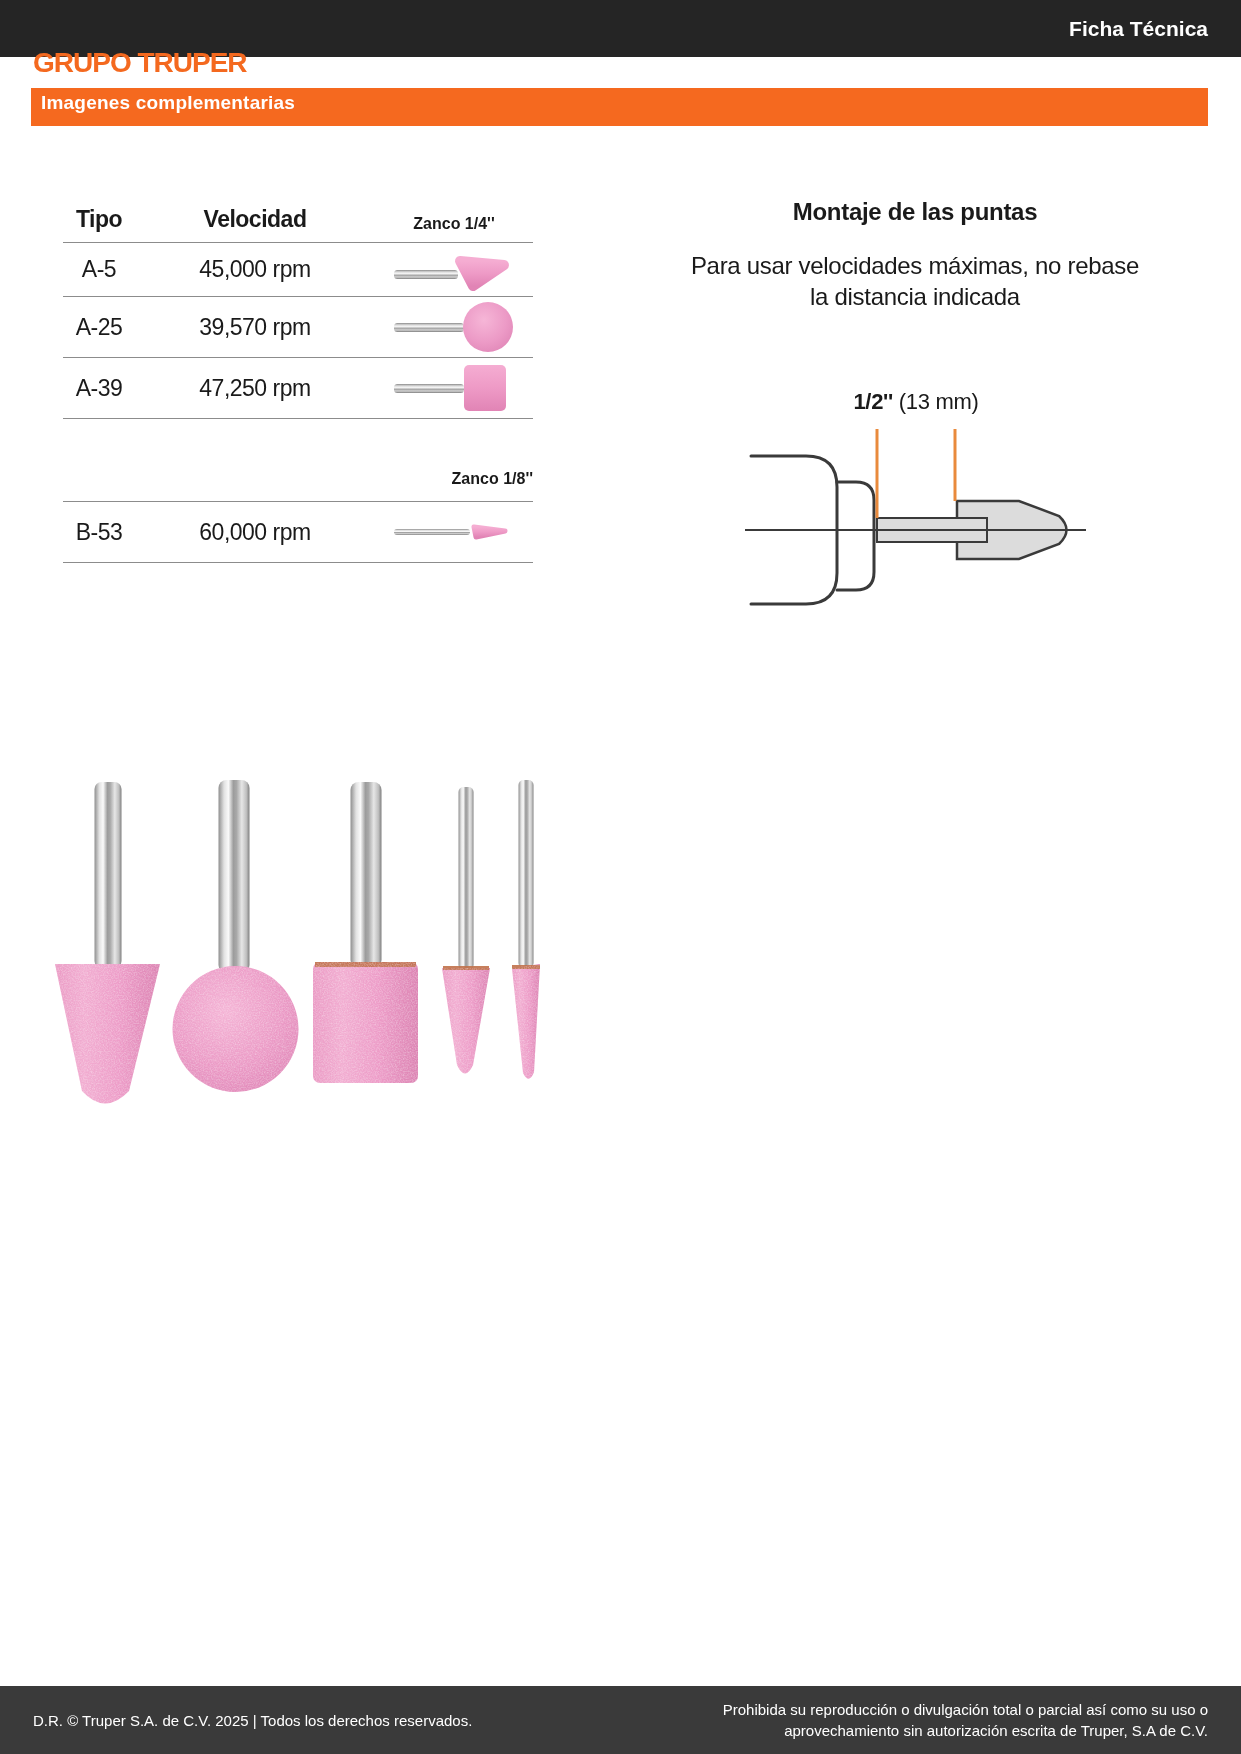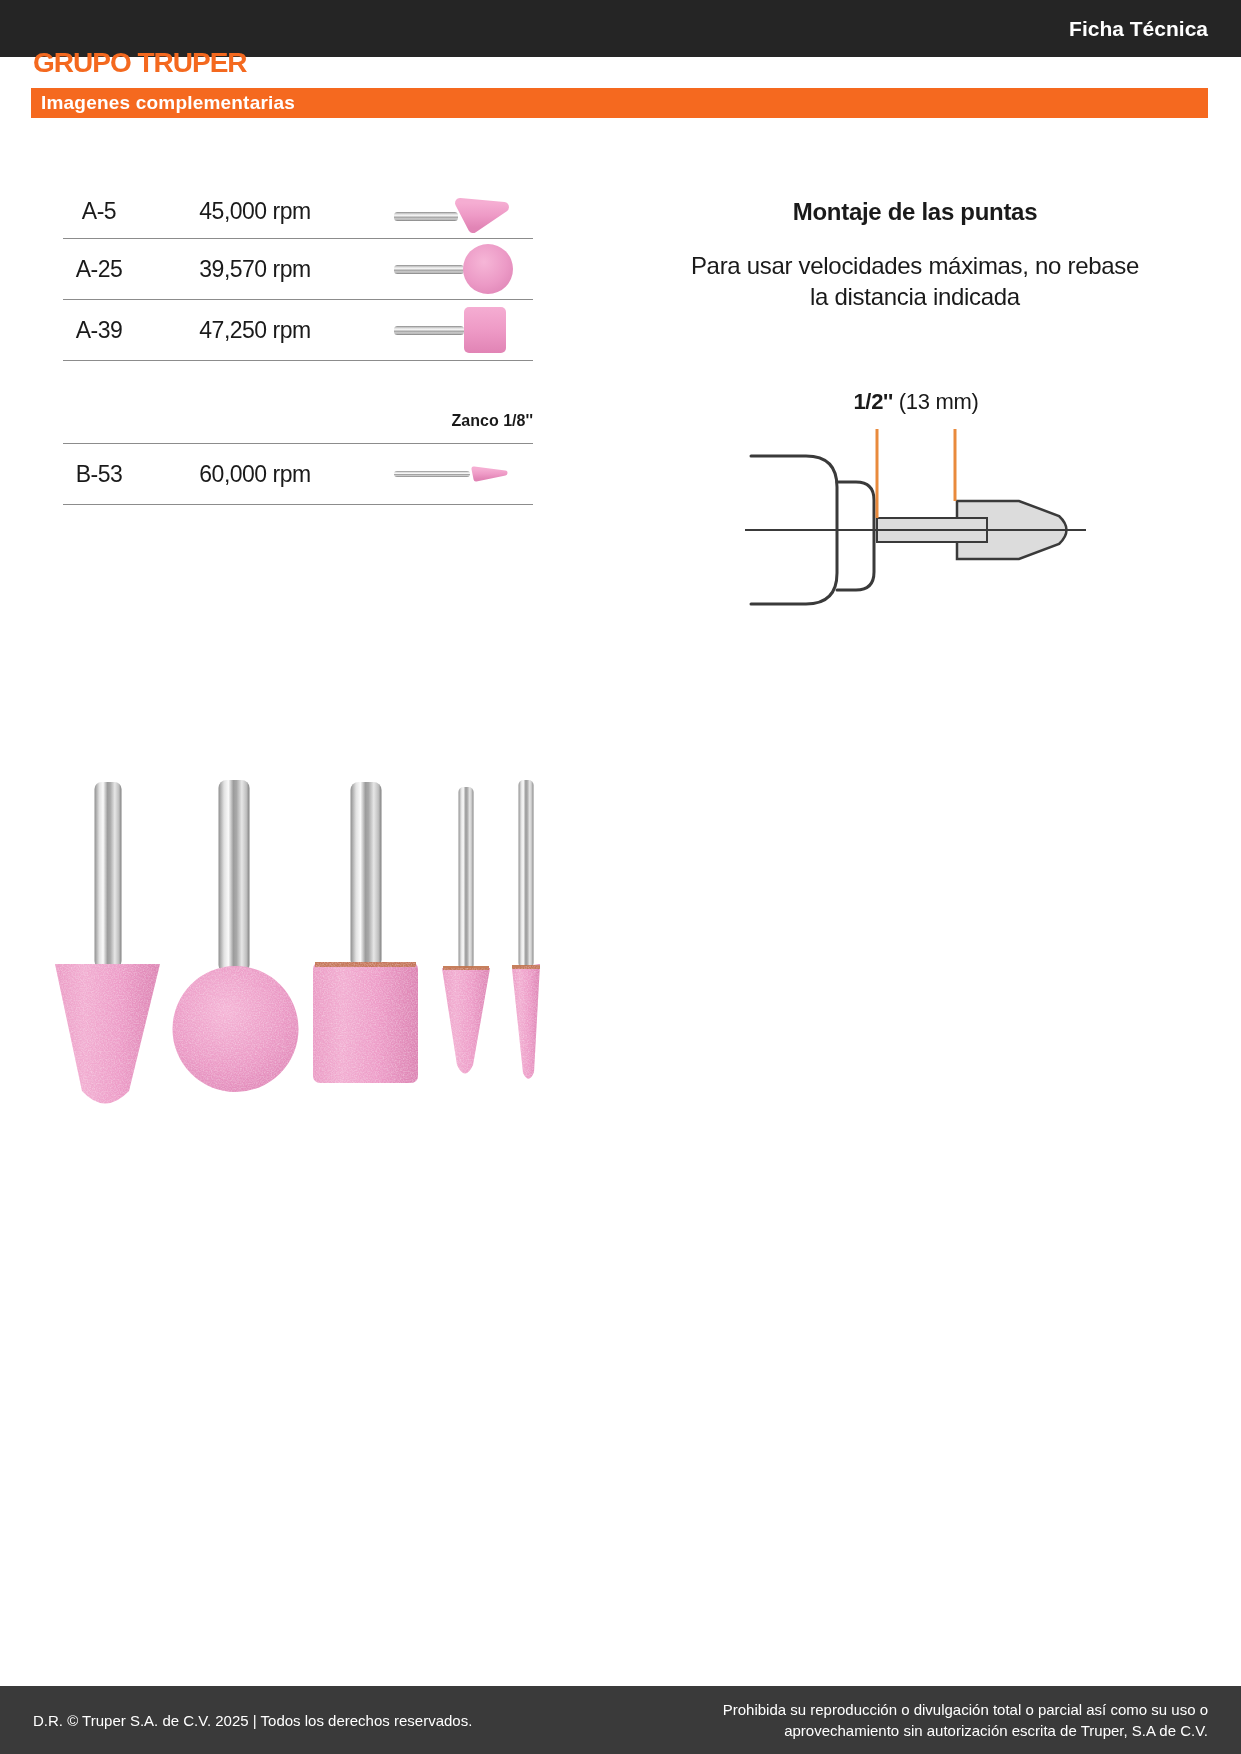--- a/index.html
+++ b/index.html
@@ -8,21 +8,21 @@
   .abs{position:absolute;}
 
   
   .topbar{left:0;top:0;width:1241px;height:57px;background:#252525;}
   .logo{left:33px;top:0;height:57px;display:flex;align-items:center;
         font-size:28px;font-weight:800;letter-spacing:-1px;color:#F4691F;margin-top:34px;}
   .doctype{right:33px;top:0;height:57px;display:flex;align-items:center;
         font-size:21px;font-weight:600;color:#ffffff;}
 
   
-  .banner{left:31px;top:88px;width:1177px;height:30px;background:#F5691F;
+  .banner{left:31px;top:88px;width:1177px;height:38px;background:#F5691F;
         color:#fff;font-size:19px;font-weight:700;line-height:30px;padding-left:10px;
         box-sizing:border-box;letter-spacing:0.2px;}
 
   
   .spdtable{left:63px;top:185px;width:470px;}
   .trow{display:flex;align-items:center;}
   .hline{border-bottom:1px solid #8C8C8C;}
   .c1{width:72px;text-align:center;font-size:23px;letter-spacing:-0.5px;}
   .c2{width:240px;text-align:center;font-size:23px;letter-spacing:-0.5px;}
   .c3{width:158px;display:flex;justify-content:center;align-items:center;}
@@ -104,20 +104,25 @@
   </defs>
 </svg>
 
 <div class="abs topbar"></div>
 <div class="abs logo">GRUPO TRUPER</div>
 <div class="abs doctype">Ficha Técnica</div>
 
 <div class="abs banner">Imagenes complementarias</div>
 
 <div class="abs spdtable">
+  <div class="trow row-head hline">
+    <div class="c1 th">Tipo</div>
+    <div class="c2 th">Velocidad</div>
+    <div class="c3 th">Zanco 1/4''</div>
+  </div>
 
   <div class="trow row-a5 hline">
     <div class="c1">A-5</div>
     <div class="c2">45,000 rpm</div>
     <div class="c3">
       <svg width="125" height="52" viewBox="0 0 125 52">
         <rect x="2" y="26" width="64" height="9" rx="3.5" fill="url(#metH)"></rect>
         <polygon points="68,17 112,21 81,42" fill="url(#pinkS)" stroke="url(#pinkS)" stroke-width="10" stroke-linejoin="round"></polygon>
       </svg>
     </div>

